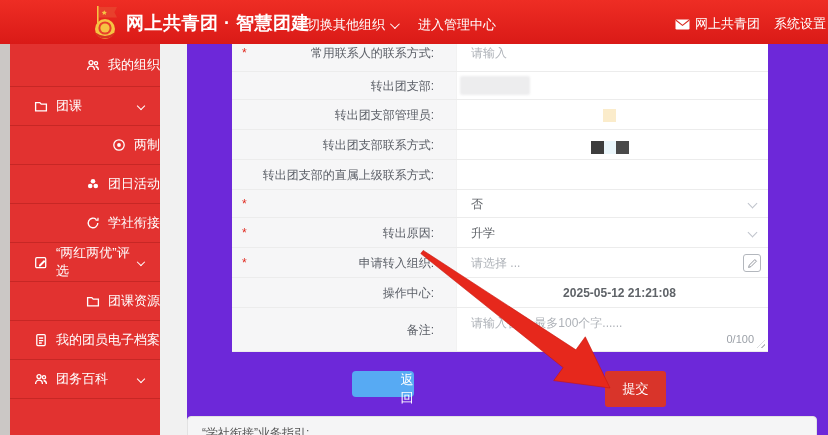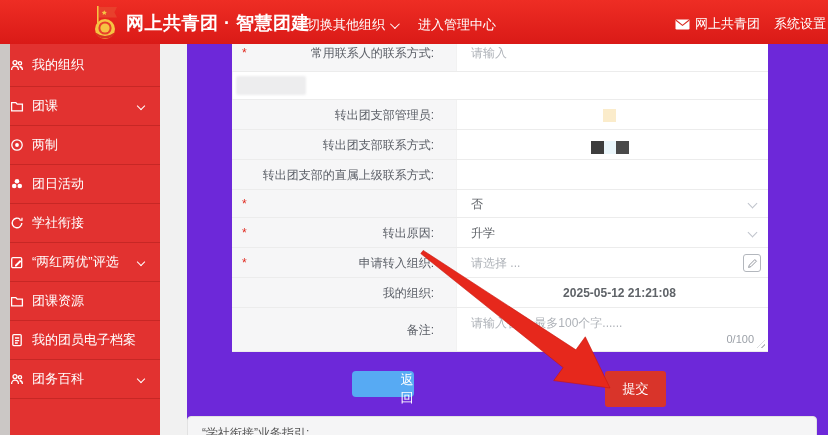--- a/index.html
+++ b/index.html
@@ -15,22 +15,22 @@
   .hdr-switch { left:307px; }
   .hdr-admin { left:418px; }
   .hdr-right { position:absolute; left:675px; top:15px; display:flex; align-items:center; gap:14px; font-size:13px; white-space:nowrap; }
   .chev-w { width:7px; height:7px; border-right:1.5px solid #fff; border-bottom:1.5px solid #fff;
     transform:rotate(45deg) translateY(-2px); display:inline-block; }
   .hdr-item { display:flex; align-items:center; gap:5px; cursor:pointer; }
 
   
   .edge-strip { position:absolute; left:0; top:44px; width:10px; height:391px; background:#cbc7c5; }
   .sidebar { position:absolute; left:10px; top:44px; width:150px; height:391px; background:#e23230; z-index:5; }
-  .side-item { display:flex; align-items:center; height:39px; padding-left:0;
-    border-bottom:1px solid rgba(130,10,10,.28); color:#fff; font-size:13px; cursor:pointer; }
+  .side-item { display:flex; align-items:center; height:39px; padding-left:24px;
+    border-bottom:1px solid rgba(130,10,10,.28); color:#fff; font-size:13px; cursor:pointer;justify-content:flex-end; }
   .side-item:first-child { height:43px; }
   .side-item .sicon { width:14px; height:14px; margin-right:8px; flex:0 0 auto; }
   .side-item .schev { margin-left:auto; margin-right:16px; width:6px; height:6px;
     border-right:1.5px solid #fff; border-bottom:1.5px solid #fff; transform:rotate(45deg); }
 
   
   .gutter { position:absolute; left:160px; top:44px; width:27px; height:391px; background:#f1f1f1; }
 
   .form-table { position:absolute; left:232px; top:34px; width:536px; z-index:1; }
   .frow { display:flex; border-bottom:1px solid #ececec; }
@@ -212,20 +212,21 @@
       <div class="fl" style="line-height:38px">
         <span class="star" style="top:0">*</span>
         <span>常用联系人的联系方式:</span>
       </div>
       <div class="fv" style="line-height:38px">
         <span class="ph">请输入</span>
       </div>
     </div>
 
     <div class="frow" style="height:28px">
+      <div class="fl" style="line-height:28px"><span>转出团支部:</span></div>
       <div class="fv" style="line-height:28px">
         <span class="redact-gray"></span>
       </div>
     </div>
 
     <div class="frow" style="height:30px">
       <div class="fl" style="line-height:30px"><span>转出团支部管理员:</span></div>
       <div class="fv" style="line-height:30px">
         <span class="redact-yellow"></span>
       </div>
@@ -279,21 +280,21 @@
           <svg width="11" height="11" viewBox="0 0 14 14">
             <g stroke="#8e939a" stroke-width="1.2" fill="none">
               <path d="M2 12l1-3 7-7 2 2-7 7z"></path>
             </g>
           </svg>
         </span>
       </div>
     </div>
 
     <div class="frow" style="height:30px">
-      <div class="fl" style="line-height:30px"><span>我的组织:</span></div>
+      <div class="fl" style="line-height:30px"><span>操作中心:</span></div>
       <div class="fv time-val" style="line-height:30px">
         <span>2025-05-12 21:21:08</span>
       </div>
     </div>
 
     <div class="frow" style="height:44px">
       <div class="fl" style="line-height:44px"><span>备注:</span></div>
       <div class="fv" style="padding-top:7px">
         <span class="ph">请输入备注,最多100个字......</span>
         <span class="counter">0/100</span>

